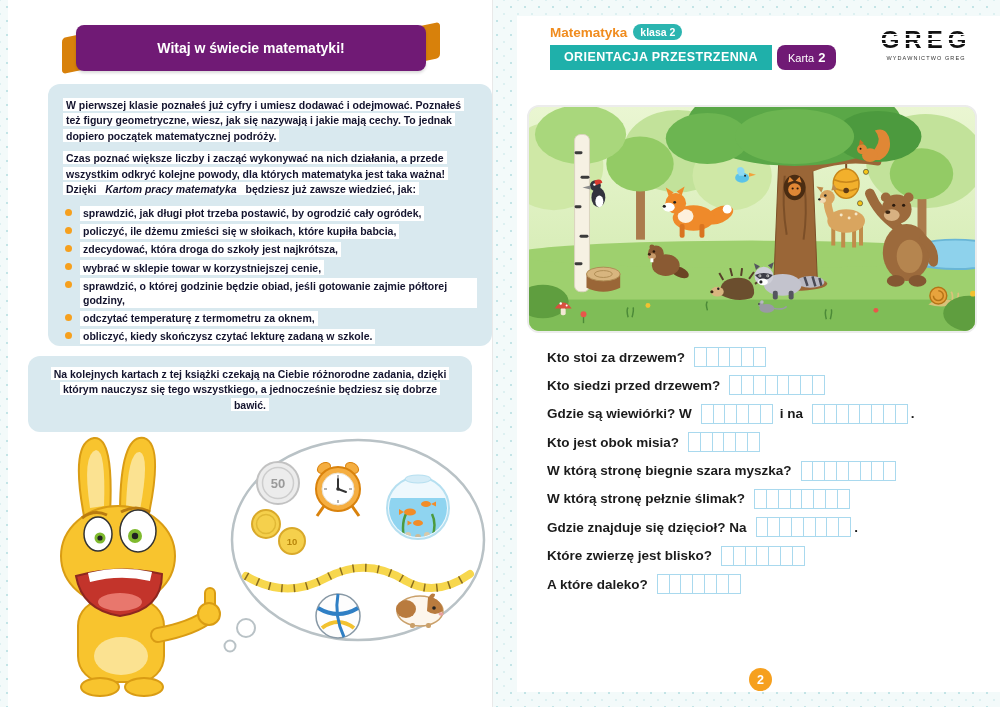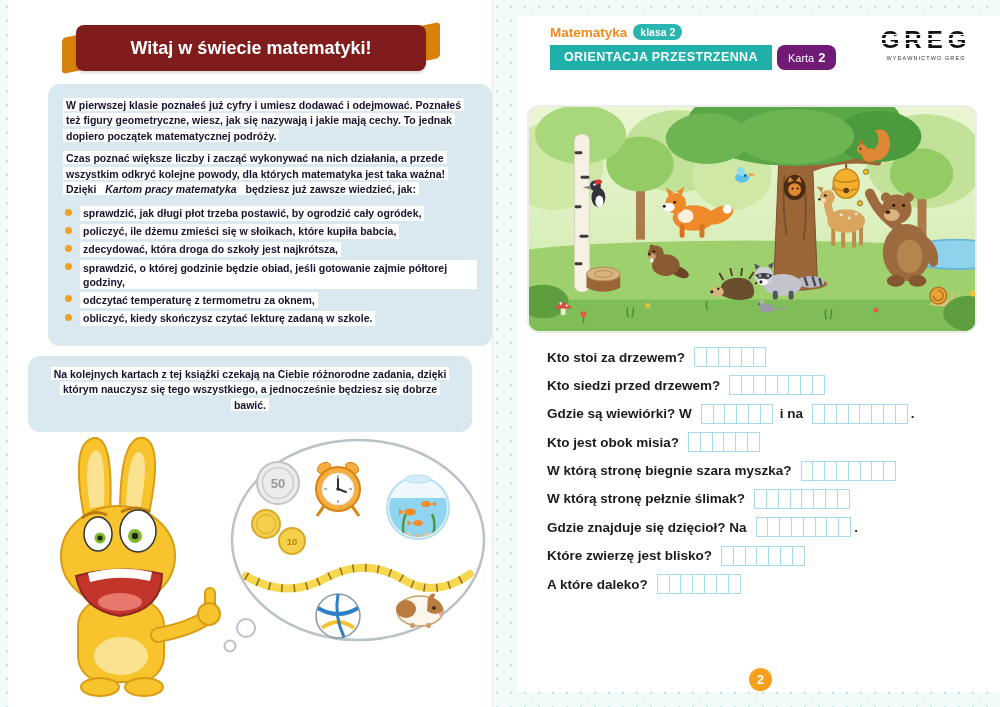--- a/index.html
+++ b/index.html
@@ -15,23 +15,23 @@
   }
   .page { position:absolute; background:#fff; }
   .page.left  { left:8px;   top:0;    width:484px; height:707px; box-shadow:1px 0 0 #e9e9e9; }
   .page.right { left:517px; top:16px; width:487px; height:676px; }
 
   
   .ribbon-wrap { position:absolute; left:62px; top:22px; width:362px; height:52px; }
   .fold { position:absolute; width:30px; height:36px; background:#d8810b; border-radius:4px; }
   .fold-l { left:-8px;  top:13px; transform:skewY(-12deg); }
   .fold-r { right:-8px; top:3px;  transform:skewY(-12deg); }
-  .ribbon { position:absolute; inset:3px 6px; background:#7f1d1d; border-radius:8px;
+  .ribbon { position:absolute; inset:3px 6px; background:#701a75; border-radius:8px;
             display:flex; align-items:center; justify-content:center;
-            color:#fff; font-weight:bold; font-size:18px;
+            color:#fff; font-weight:bold; font-size:14px;
             box-shadow:0 2px 3px rgba(0,0,0,.15); }
   .panel { position:absolute; left:20px; width:444px; background:#d9e9ef; border-radius:12px; }
   .intro-panel { top:84px; height:262px; padding:13px 15px 10px;margin-left:20px; }
   .outro-panel { top:356px; height:76px; padding:10px 20px; text-align:center; }
   .ptext { font-size:10.5px; line-height:1.5; font-weight:bold; color:#14142e; }
   .intro-panel .ptext { margin-bottom:6px; }
   .strip { background:#fff; padding:0.5px 3px; box-decoration-break:clone; -webkit-box-decoration-break:clone; }
   .em { font-style:italic; }
   .bullets { list-style:none; margin-top:8px; }
   .bullets li { display:flex; align-items:flex-start; margin-bottom:3px; }
@@ -97,20 +97,24 @@
         <li>
           <span class="dot"></span>
           <span class="strip btxt">policzyć, ile dżemu zmieści się w słoikach, które kupiła babcia,</span>
         </li>
         <li>
           <span class="dot"></span>
           <span class="strip btxt">zdecydować, która droga do szkoły jest najkrótsza,</span>
         </li>
         <li>
           <span class="dot"></span>
+          <span class="strip btxt">wybrać w sklepie towar w korzystniejszej cenie,</span>
+        </li>
+        <li>
+          <span class="dot"></span>
           <span class="strip btxt">sprawdzić, o której godzinie będzie obiad, jeśli gotowanie zajmie półtorej godziny,</span>
         </li>
         <li>
           <span class="dot"></span>
           <span class="strip btxt">odczytać temperaturę z termometru za oknem,</span>
         </li>
         <li>
           <span class="dot"></span>
           <span class="strip btxt">obliczyć, kiedy skończysz czytać lekturę zadaną w szkole.</span>
         </li>

